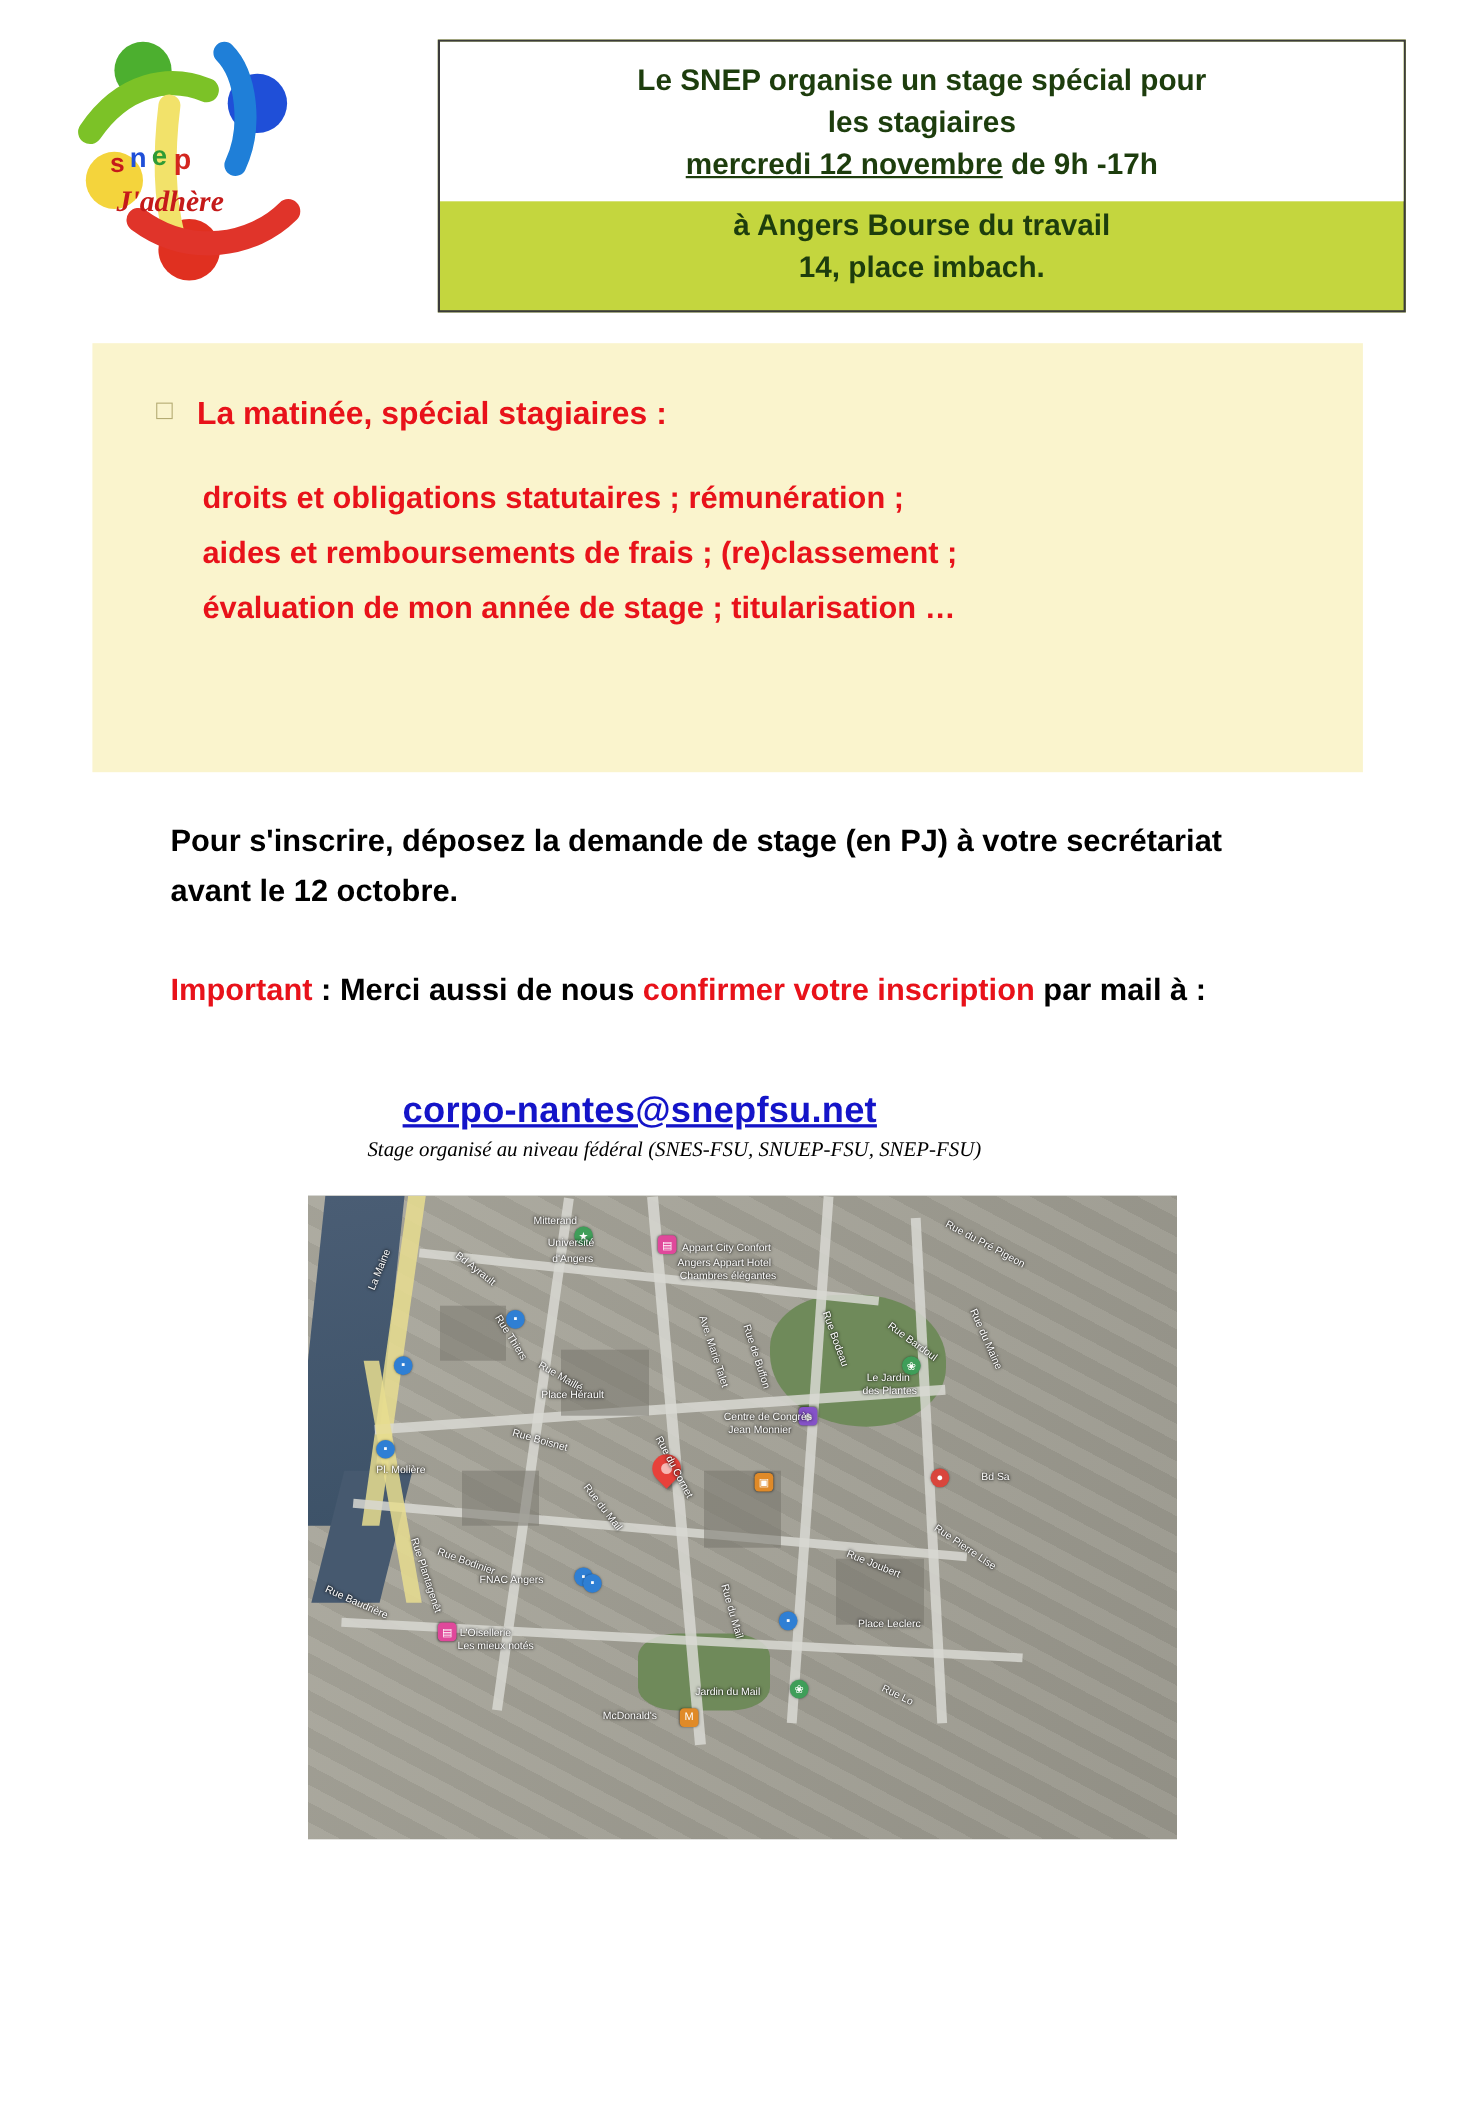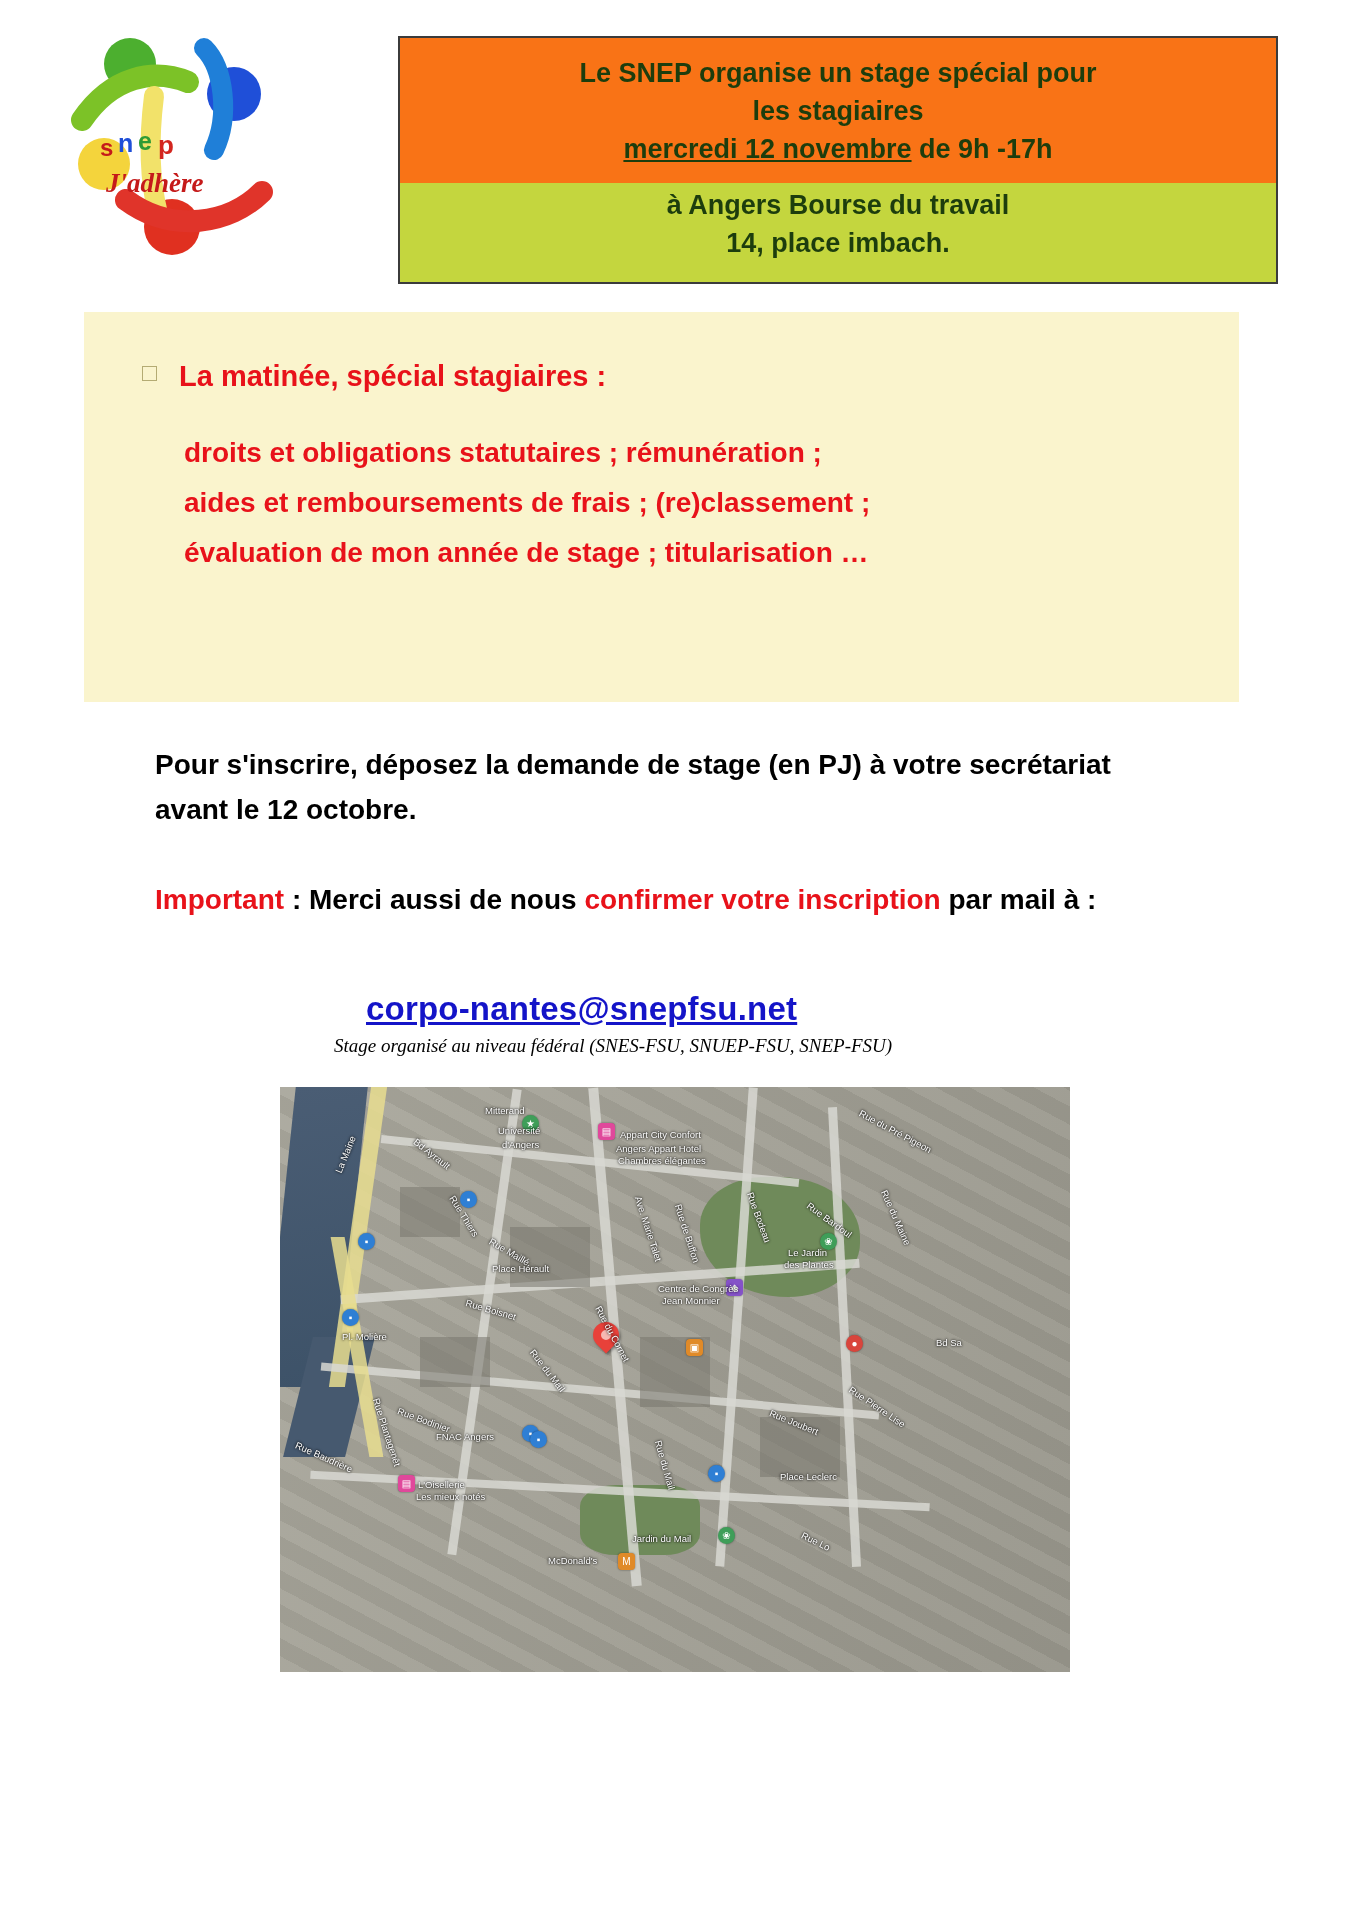--- a/index.html
+++ b/index.html
@@ -35,21 +35,21 @@
     background: #c4d63e;
     border: 2px solid #3b3b3b;
     box-sizing: border-box;
   }
   .header-orange {
     position: absolute;
     left: 0;
     top: 0;
     width: 100%;
     height: 145px;
-    background: #f97316;
+    background: #ffffff;
     box-sizing: border-box;
     display: flex;
     flex-direction: column;
     align-items: center;
     justify-content: center;
   }
   .header-line {
     color: #1d3d0d;
     font-weight: bold;
     font-size: 27px;
@@ -385,21 +385,21 @@
       <span class="map-label sm" style="left: 604px; top: 98px; transform: rotate(66deg); transform-origin: left center;">Rue du Maine</span>
       <span class="map-label sm" style="left: 212px; top: 176px; transform: rotate(0deg); transform-origin: left center; text-align: center;">Place Hérault</span>
       <span class="map-label sm" style="left: 508px; top: 160px; transform: rotate(0deg); transform-origin: left center;">Le Jardin</span>
       <span class="map-label sm" style="left: 504px; top: 172px; transform: rotate(0deg); transform-origin: left center;">des Plantes</span>
       <span class="map-label sm" style="left: 378px; top: 196px; transform: rotate(0deg); transform-origin: left center;">Centre de Congrès</span>
       <span class="map-label sm" style="left: 382px; top: 208px; transform: rotate(0deg); transform-origin: left center;">Jean Monnier</span>
       <span class="map-label sm" style="left: 186px; top: 210px; transform: rotate(16deg); transform-origin: left center;">Rue Boisnet</span>
       <span class="map-label sm" style="left: 318px; top: 214px; transform: rotate(62deg); transform-origin: left center;">Rue du Cornet</span>
       <span class="map-label sm" style="left: 62px; top: 244px; transform: rotate(0deg); transform-origin: left center;">Pl. Molière</span>
       <span class="map-label sm" style="left: 252px; top: 258px; transform: rotate(52deg); transform-origin: left center;">Rue du Mail</span>
-      <span class="map-label sm" style="left: 612px; top: 250px; transform: rotate(0deg); transform-origin: left center; margin-left: 44px;">Bd Sa</span>
+      <span class="map-label sm" style="left: 612px; top: 250px; transform: rotate(0deg); transform-origin: left center;">Bd Sa</span>
       <span class="map-label sm" style="left: 118px; top: 318px; transform: rotate(20deg); transform-origin: left center;">Rue Bodinier</span>
       <span class="map-label sm" style="left: 96px; top: 306px; transform: rotate(72deg); transform-origin: left center;">Rue Plantagenêt</span>
       <span class="map-label sm" style="left: 570px; top: 296px; transform: rotate(34deg); transform-origin: left center;">Rue Pierre Lise</span>
       <span class="map-label sm" style="left: 490px; top: 320px; transform: rotate(22deg); transform-origin: left center;">Rue Joubert</span>
       <span class="map-label sm" style="left: 156px; top: 344px; transform: rotate(0deg); transform-origin: left center;">FNAC Angers</span>
       <span class="map-label sm" style="left: 16px; top: 352px; transform: rotate(24deg); transform-origin: left center;">Rue Baudrière</span>
       <span class="map-label sm" style="left: 378px; top: 348px; transform: rotate(74deg); transform-origin: left center;">Rue du Mail</span>
       <span class="map-label sm" style="left: 138px; top: 392px; transform: rotate(0deg); transform-origin: left center;">L'Oisellerie</span>
       <span class="map-label sm" style="left: 136px; top: 404px; transform: rotate(0deg); transform-origin: left center;">Les mieux notés</span>
       <span class="map-label sm" style="left: 500px; top: 384px; transform: rotate(0deg); transform-origin: left center;">Place Leclerc</span>

